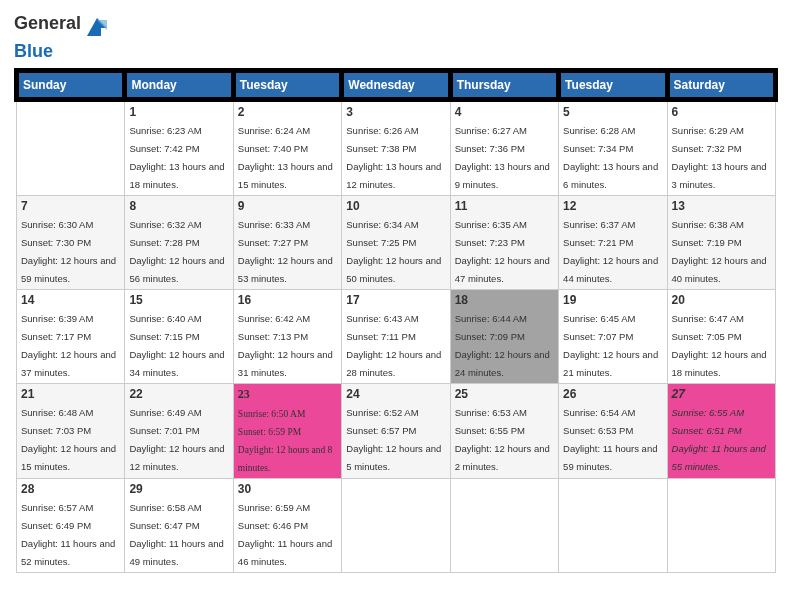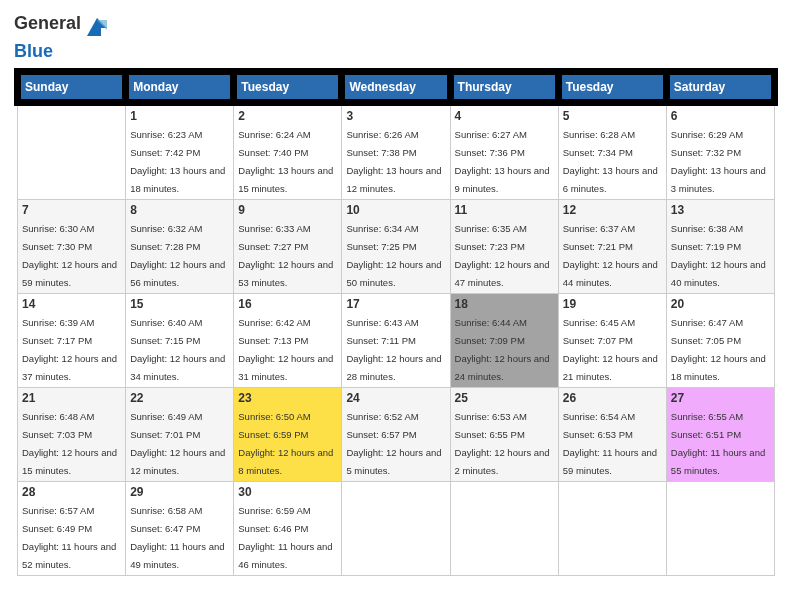--- a/index.html
+++ b/index.html
@@ -58,21 +58,21 @@
       border-collapse: collapse;
       table-layout: fixed;
     }
     .calendar th {
       background: #2b6cb0;
       color: #fff;
       font-size: 12px;
       font-weight: bold;
       padding: 5px 4px;
       text-align: left;
-      border: 7px solid #000000;
+      border: 5px solid #000000;
     }
     .calendar td {
       border: 1px solid #ccc;
       vertical-align: top;
       padding: 3px 4px;
       height: 78px;
       background: #fff;
     }
     .calendar tr:nth-child(even) td {
       background: #f5f5f5;
@@ -157,25 +157,25 @@
           <td style="background: rgb(255, 255, 255);"><span class="day-num">15</span><span class="day-info">Sunrise: 6:40 AM<br>Sunset: 7:15 PM<br>Daylight: 12 hours and 34 minutes.</span></td>
           <td style="background: rgb(255, 255, 255);"><span class="day-num">16</span><span class="day-info">Sunrise: 6:42 AM<br>Sunset: 7:13 PM<br>Daylight: 12 hours and 31 minutes.</span></td>
           <td style="background: rgb(255, 255, 255);"><span class="day-num">17</span><span class="day-info">Sunrise: 6:43 AM<br>Sunset: 7:11 PM<br>Daylight: 12 hours and 28 minutes.</span></td>
           <td style="background: #a3a3a3;"><span class="day-num">18</span><span class="day-info">Sunrise: 6:44 AM<br>Sunset: 7:09 PM<br>Daylight: 12 hours and 24 minutes.</span></td>
           <td style="background: rgb(255, 255, 255);"><span class="day-num">19</span><span class="day-info">Sunrise: 6:45 AM<br>Sunset: 7:07 PM<br>Daylight: 12 hours and 21 minutes.</span></td>
           <td style="background: rgb(255, 255, 255); margin-left: 22px;"><span class="day-num">20</span><span class="day-info">Sunrise: 6:47 AM<br>Sunset: 7:05 PM<br>Daylight: 12 hours and 18 minutes.</span></td>
         </tr>
         <tr>
           <td style="background: rgb(245, 245, 245);"><span class="day-num">21</span><span class="day-info">Sunrise: 6:48 AM<br>Sunset: 7:03 PM<br>Daylight: 12 hours and 15 minutes.</span></td>
           <td style="background: rgb(245, 245, 245);"><span class="day-num">22</span><span class="day-info">Sunrise: 6:49 AM<br>Sunset: 7:01 PM<br>Daylight: 12 hours and 12 minutes.</span></td>
-          <td style="background: #fde047;"><span class="day-num">23</span><span class="day-info">Sunrise: 6:50 AM<br>Sunset: 6:59 PM<br>Daylight: 12 hours and 8 minutes.</span></td>
+          <td style="background: #ec4899; font-family: Liberation Serif, serif;"><span class="day-num">23</span><span class="day-info">Sunrise: 6:50 AM<br>Sunset: 6:59 PM<br>Daylight: 12 hours and 8 minutes.</span></td>
           <td style="background: rgb(245, 245, 245);"><span class="day-num">24</span><span class="day-info">Sunrise: 6:52 AM<br>Sunset: 6:57 PM<br>Daylight: 12 hours and 5 minutes.</span></td>
           <td style="background: rgb(245, 245, 245);"><span class="day-num">25</span><span class="day-info">Sunrise: 6:53 AM<br>Sunset: 6:55 PM<br>Daylight: 12 hours and 2 minutes.</span></td>
           <td style="background: rgb(245, 245, 245);"><span class="day-num">26</span><span class="day-info">Sunrise: 6:54 AM<br>Sunset: 6:53 PM<br>Daylight: 11 hours and 59 minutes.</span></td>
-          <td style="background: #f0abfc;"><span class="day-num">27</span><span class="day-info">Sunrise: 6:55 AM<br>Sunset: 6:51 PM<br>Daylight: 11 hours and 55 minutes.</span></td>
+          <td style="background: #ec4899; font-style: italic;"><span class="day-num">27</span><span class="day-info">Sunrise: 6:55 AM<br>Sunset: 6:51 PM<br>Daylight: 11 hours and 55 minutes.</span></td>
         </tr>
         <tr>
           <td style="background: rgb(255, 255, 255);"><span class="day-num">28</span><span class="day-info">Sunrise: 6:57 AM<br>Sunset: 6:49 PM<br>Daylight: 11 hours and 52 minutes.</span></td>
           <td style="background: rgb(255, 255, 255);"><span class="day-num">29</span><span class="day-info">Sunrise: 6:58 AM<br>Sunset: 6:47 PM<br>Daylight: 11 hours and 49 minutes.</span></td>
           <td style="background: rgb(255, 255, 255);"><span class="day-num">30</span><span class="day-info">Sunrise: 6:59 AM<br>Sunset: 6:46 PM<br>Daylight: 11 hours and 46 minutes.</span></td>
           <td class="empty-cell"></td>
           <td class="empty-cell"></td>
           <td class="empty-cell"></td>
           <td class="empty-cell"></td>
         </tr>

